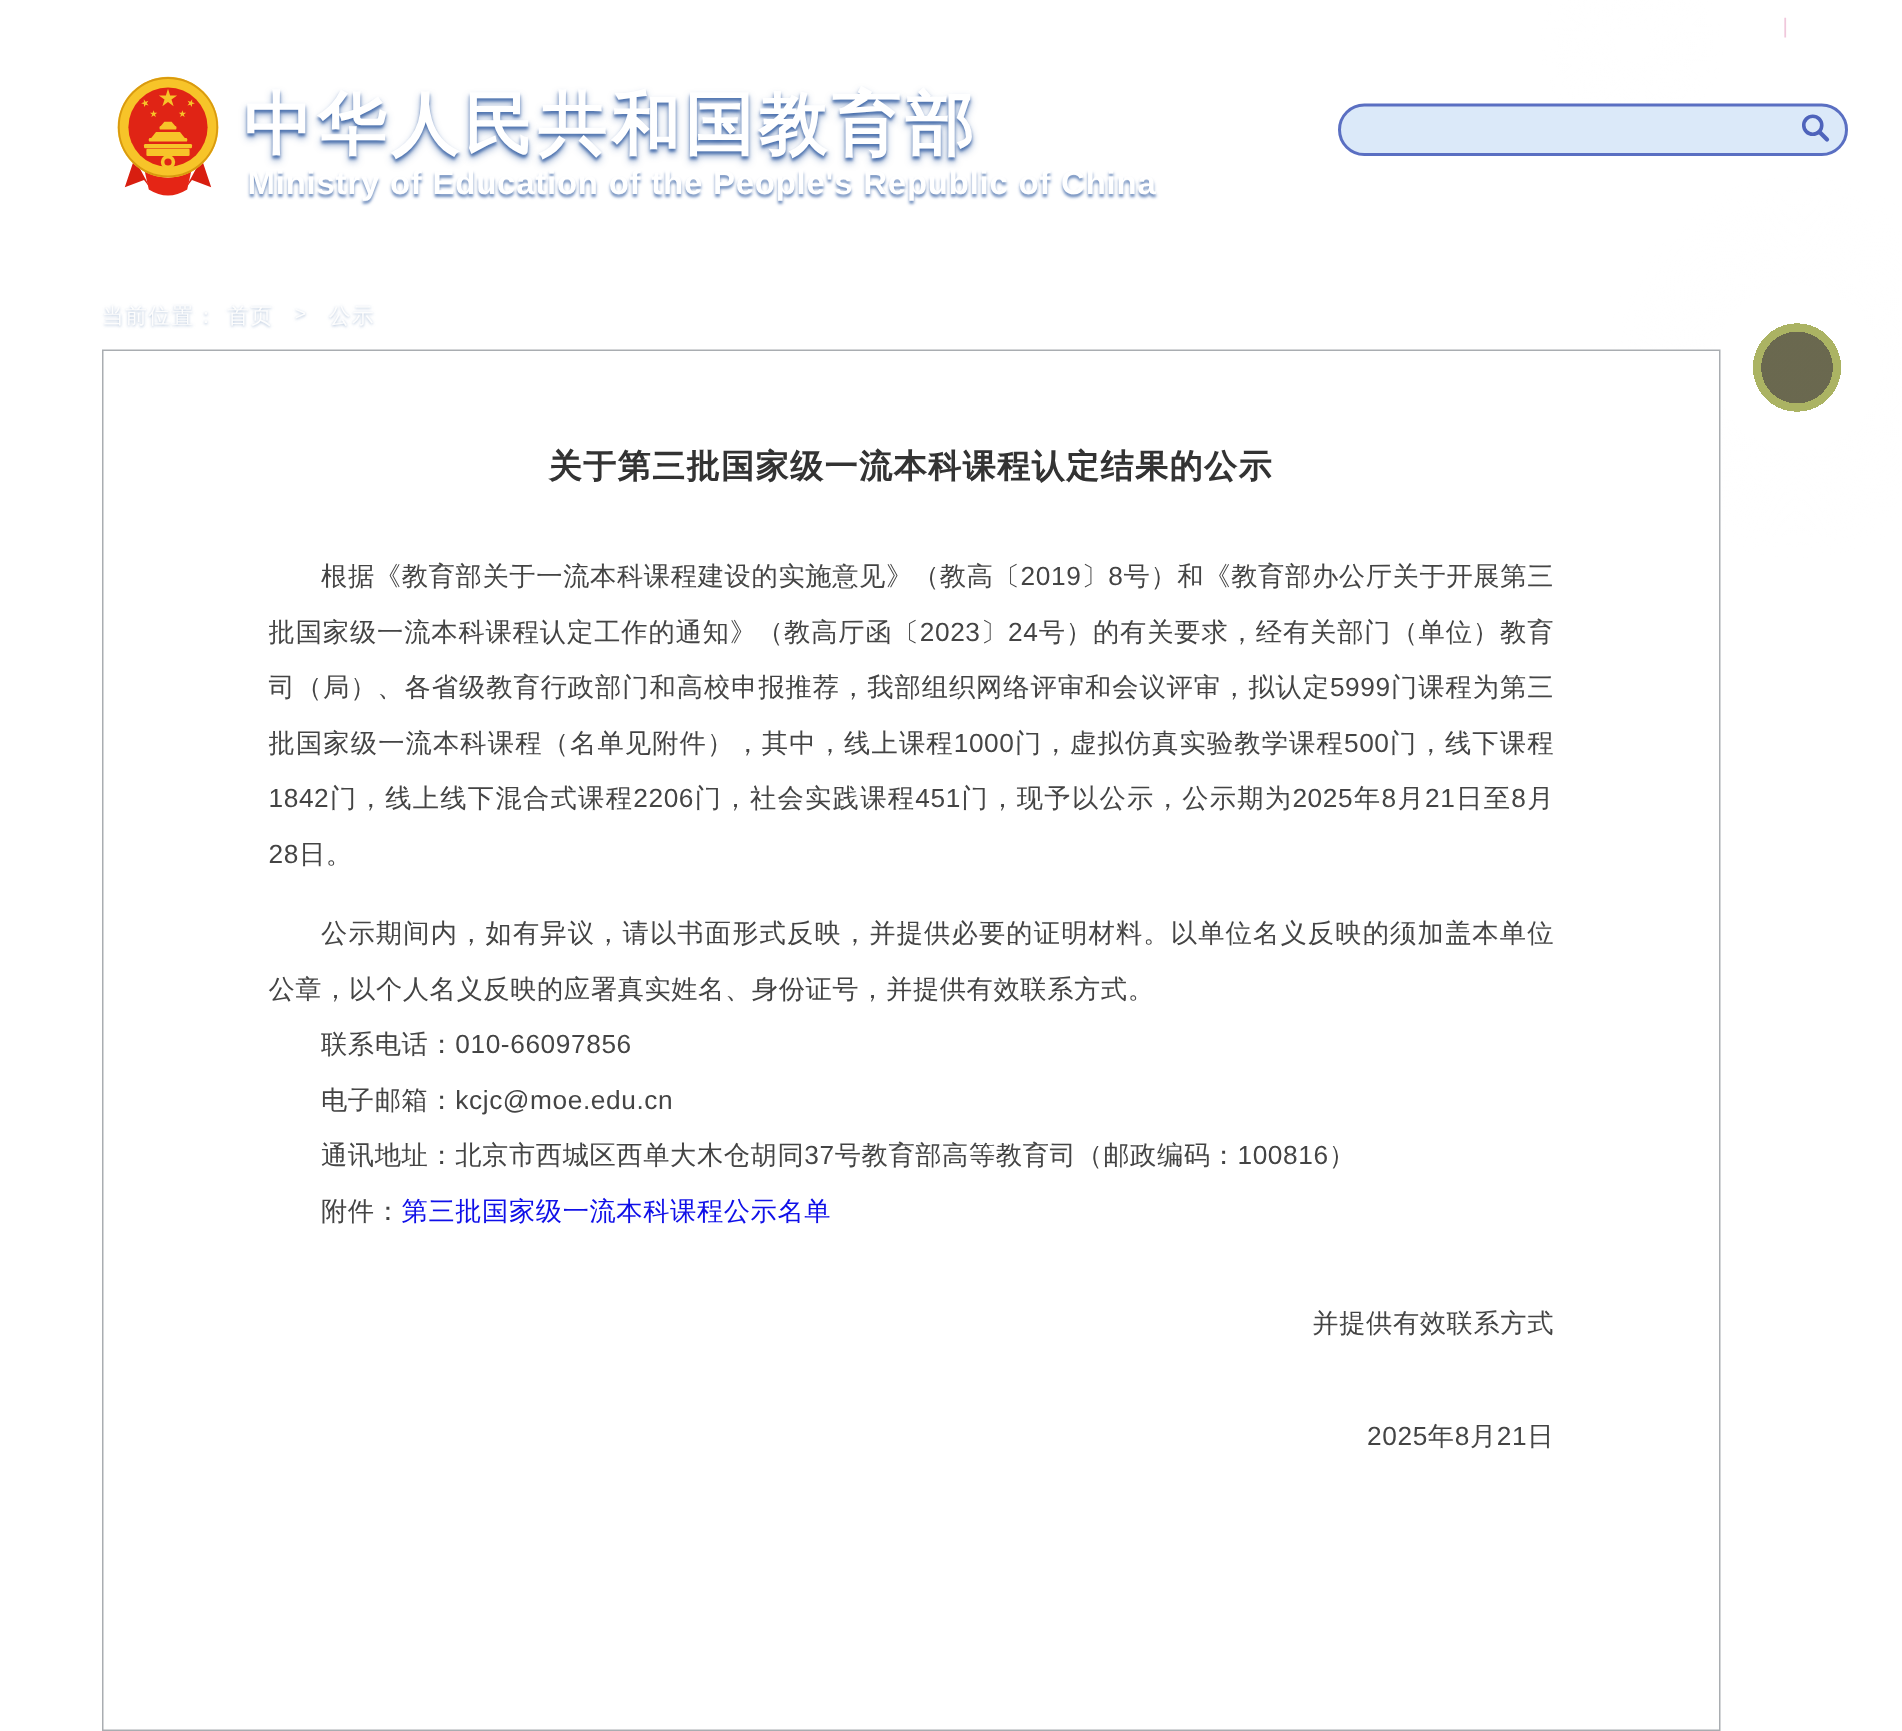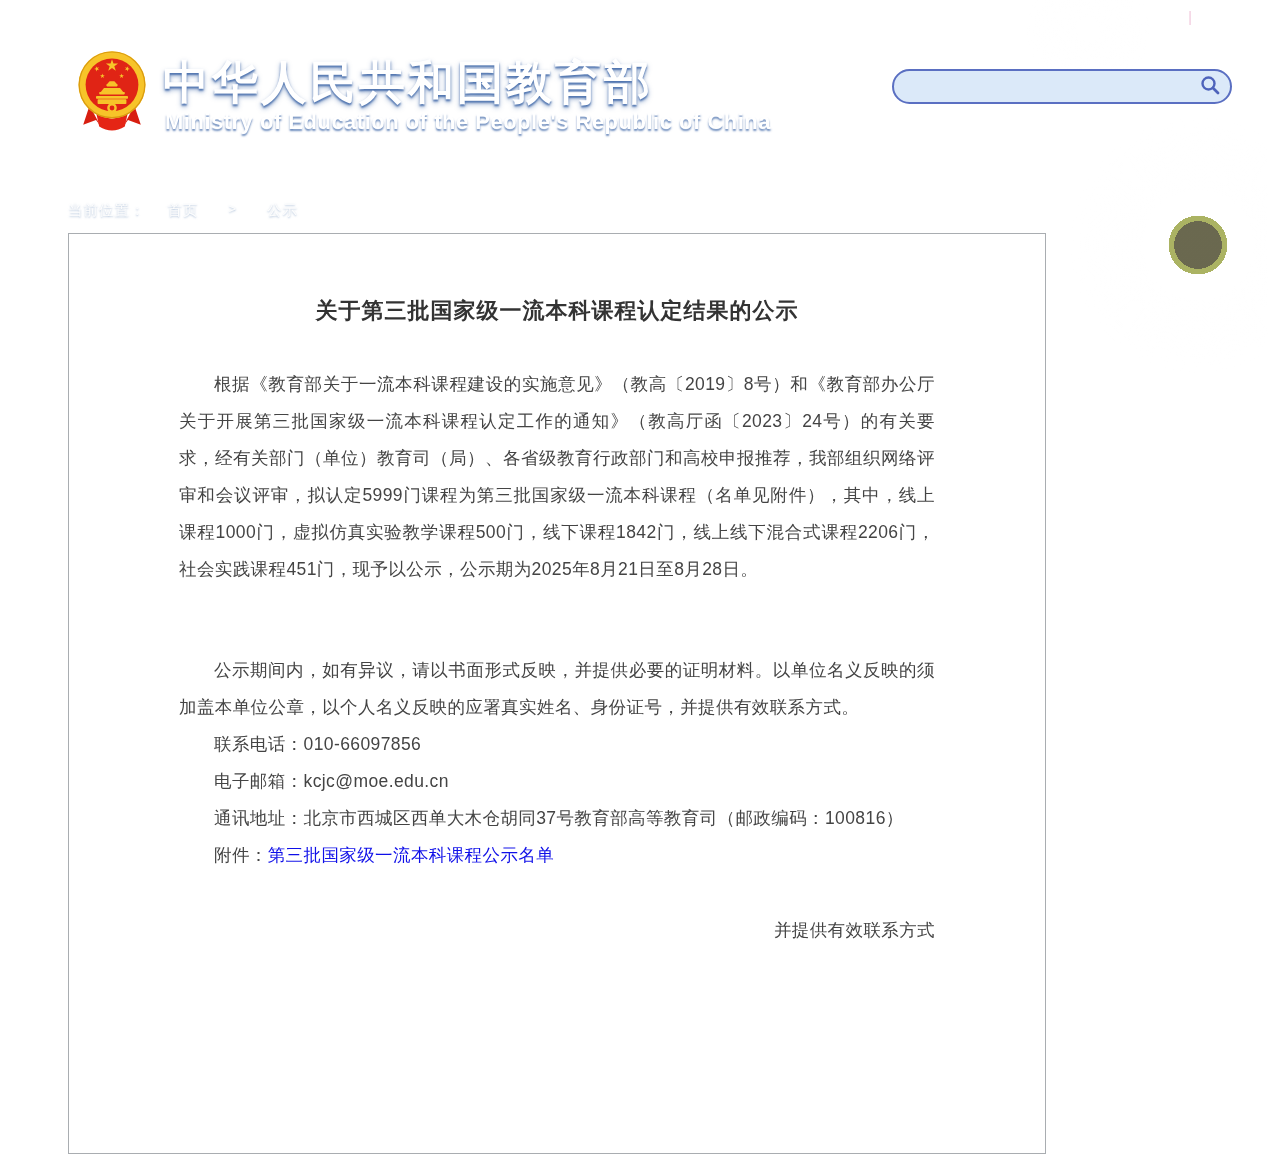--- a/index.html
+++ b/index.html
@@ -86,37 +86,37 @@
   .search-btn {
     width:40px; height:100%; border:none; background:transparent; cursor:pointer;
     display:flex; align-items:center; justify-content:center;
   }
 
   
   .breadcrumb {
     position:absolute; left:68px; top:201px; z-index:3;
     color:#fdfdfd; font-size:14.5px; letter-spacing:1px;
     text-shadow:0 1px 2px rgba(120,150,190,.6);
-    display:flex; gap:22px; align-items:flex-start;
+    display:flex; gap:6px; align-items:flex-start;
   }
   .breadcrumb .crumb-link { color:#fdfdfd; cursor:pointer; }
   .breadcrumb .crumb-sep { margin:0 8px; font-size:13px; }
 
   
   .card {
-    position:absolute; left:68px; top:233px; width:978px; height:921px; z-index:2;
+    position:absolute; left:68px; top:233px; width:1079px; height:921px; z-index:2;
     background:#ffffff; border:1px solid #a9adb1;
     padding:0 110px;
   }
   .doc-title {
     margin-top:62px; text-align:center;
     font-size:22px; font-weight:bold; color:#333333; letter-spacing:1px;
   }
   .para {
-    margin-top:64px;
+    margin-top:16px;
     font-size:17.5px; color:#444444; line-height:37px;
     text-indent:2em; letter-spacing:.4px; text-align:justify;
   }
   .para.first { margin-top:40px; }
   .info-line {
     font-size:17.5px; color:#444444; line-height:37px;
     text-indent:2em; letter-spacing:.4px;
   }
   .attachment-line a, .attachment-link {
     color:#0f0fe8; text-decoration:none; cursor:pointer;
@@ -224,13 +224,14 @@
 
   <p class="info-line">联系电话：010-66097856</p>
   <p class="info-line">电子邮箱：kcjc@moe.edu.cn</p>
   <p class="info-line">通讯地址：北京市西城区西单大木仓胡同37号教育部高等教育司（邮政编码：100816）</p>
 
   <p class="info-line attachment-line">
     <span>附件：</span><a class="attachment-link">第三批国家级一流本科课程公示名单</a>
   </p>
 
   <p class="sig-line">并提供有效联系方式</p>
+  <p class="sig-line">2025年8月21日</p>
 </main>
 
 </body></html>

